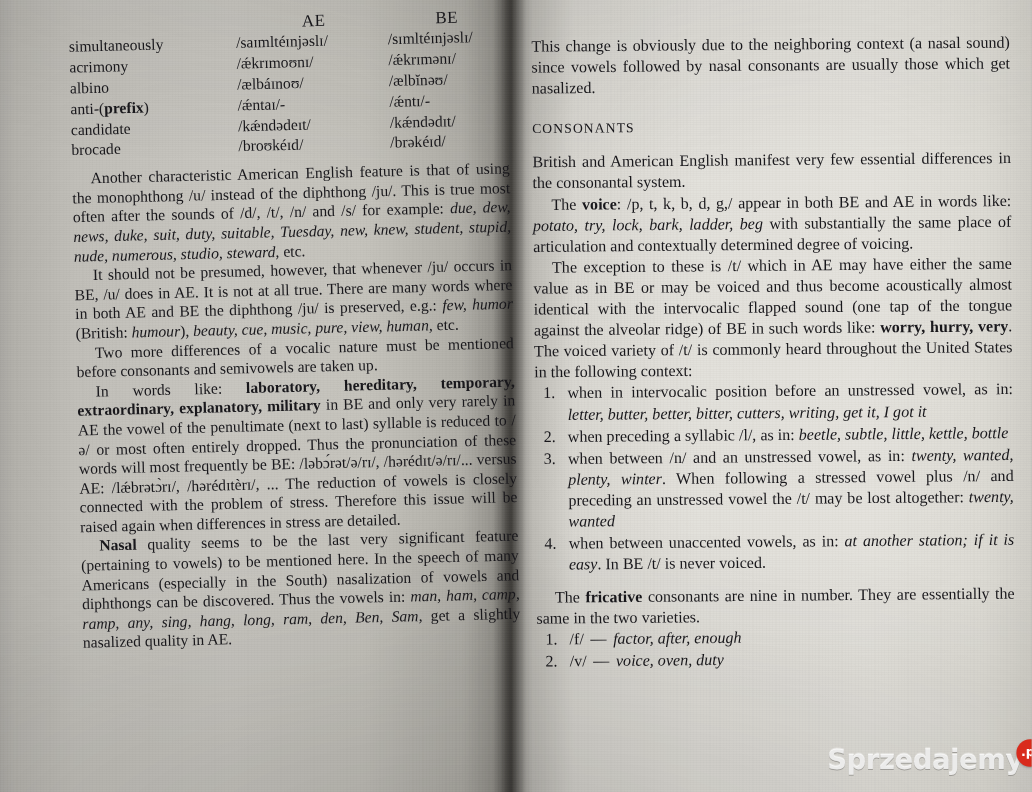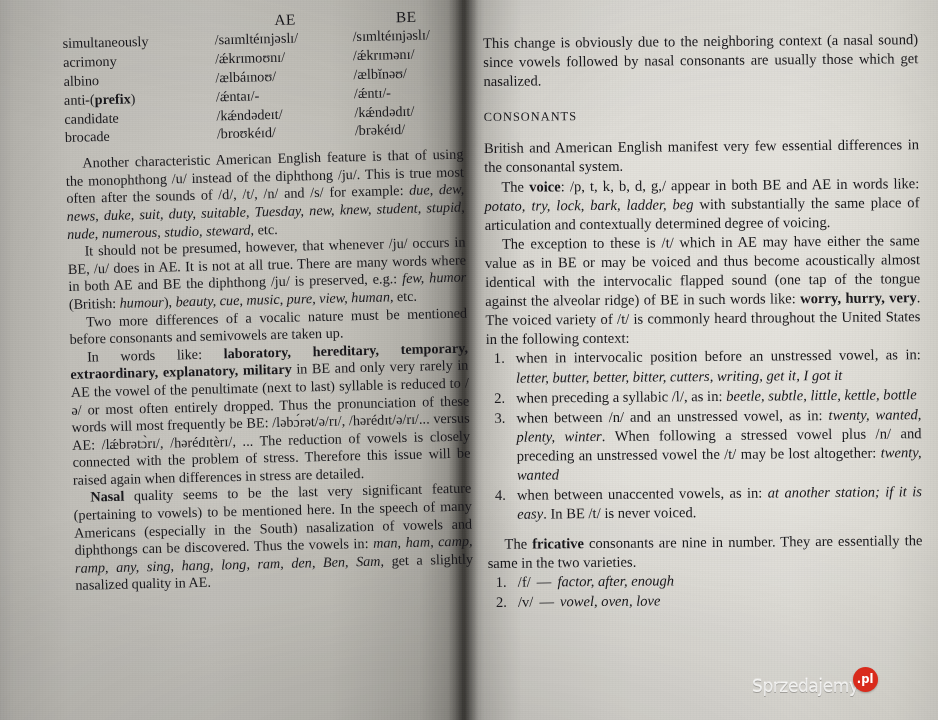--- a/index.html
+++ b/index.html
@@ -141,21 +141,21 @@
 
   
   #watermark{
     position:absolute;left:752px;top:676px;
     display:flex;align-items:center;
     pointer-events:none;
     user-select:none;
   }
   #watermark .wm-text{
     font-family:"DejaVu Sans", sans-serif;
-    font-size:17px;font-weight:normal;letter-spacing:-.4px;
+    font-size:25px;font-weight:bold;letter-spacing:-.4px;
     color:rgba(252,252,252,0.80);
     text-shadow:
       0 1px 0 rgba(120,118,114,0.55),
       0 -1px 0 rgba(255,255,255,0.35);
   }
   #watermark .wm-badge{
     position:relative;margin-left:-6px;margin-top:-13px;
     width:25px;height:25px;border-radius:50%;
     background:#d92b1c;
     display:flex;align-items:center;justify-content:center;
@@ -260,21 +260,21 @@
         <li><span class="num">3.</span><span>when between /n/ and an unstressed vowel, as in: </span><i>twenty, wanted, plenty, winter</i><span>. When following a stressed vowel plus /n/ and preceding an unstressed vowel the /t/ may be lost altogether: </span><i>twenty, wanted</i></li>
         <li><span class="num">4.</span><span>when between unaccented vowels, as in: </span><i>at another station; if it is easy</i><span>. In BE /t/ is never voiced.</span></li>
       </ol>
 
     <p class="ind gap">
       <span>The </span><b>fricative</b><span> consonants are nine in number. They are essentially the same in the two varieties.</span>
     </p>
 
     <ul class="fric-list" id="fricative-list">
         <li><span class="num">1.</span><span>/f/</span><span class="dash">—</span><i>factor, after, enough</i></li>
-        <li><span class="num">2.</span><span>/v/</span><span class="dash">—</span><i>vowel, oven, love</i></li>
+        <li><span class="num">2.</span><span>/v/</span><span class="dash">—</span><i>voice, oven, duty</i></li>
       </ul>
   </div>
 
   <div id="grain"></div>
   <div id="grain2"></div>
 
   <div id="watermark">
     <div class="wm-text">Sprzedajemy</div>
     <div class="wm-badge">
       <span>.pl</span>

